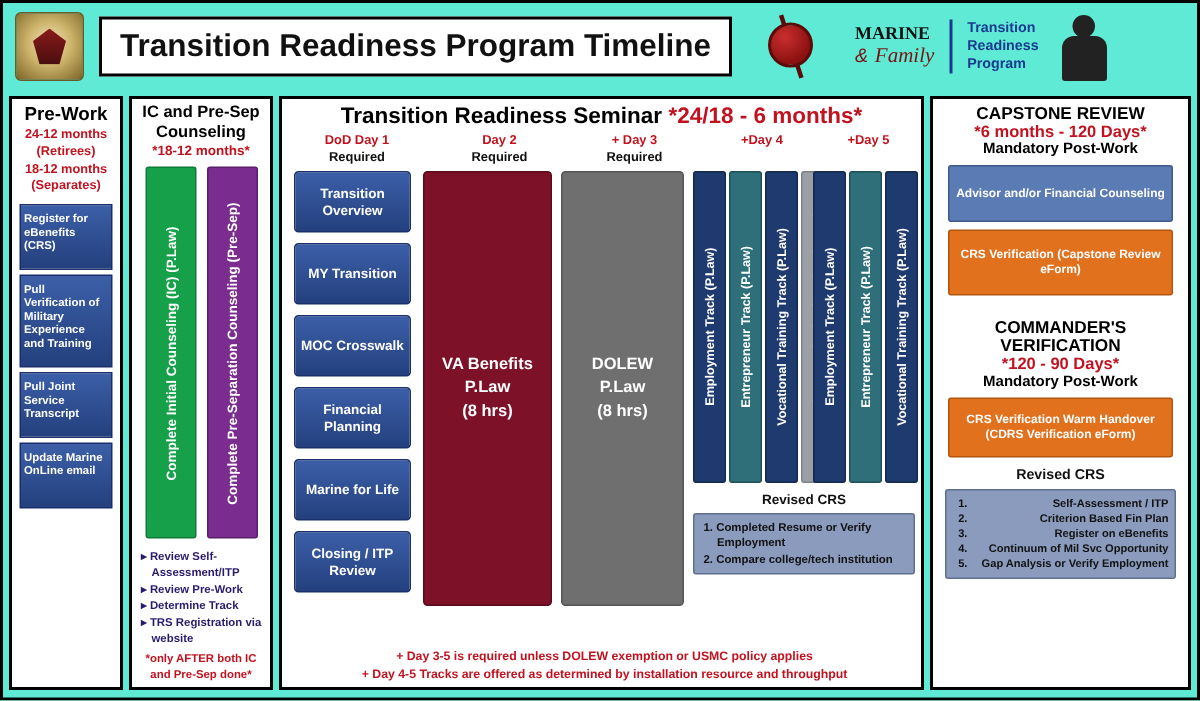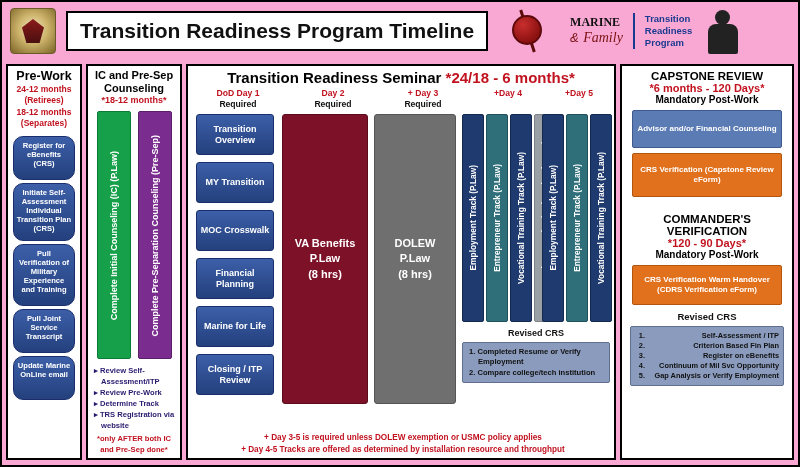--- a/index.html
+++ b/index.html
@@ -7,21 +7,21 @@
   body {
     width: 800px; height: 467px;
     font-family: "Liberation Sans", sans-serif;
     background: #ffffff;
     overflow: hidden;
   }
   .page {
     position: relative;
     width: 800px; height: 467px;
     border: 2px solid #000;
-    background: #f9a8d4;
+    background: #5eead4;
   }
 
   
   .header {
     position: absolute; left: 0; top: 0; width: 796px; height: 58px;
     display: flex; align-items: center;
   }
   .seal {
     width: 46px; height: 46px; margin-left: 8px;
     border: 1px solid #6b5a28; border-radius: 4px;
@@ -77,22 +77,22 @@
 
   .col { position:absolute; border:2px solid #000; background:#fff; }
 
   
   #prework { left:4px; top:4px; width:76px; height:396px; }
   .col-head { text-align:center; font-weight:700; font-size:12.5px; padding:3px 0 1px; }
   .prework-sub { text-align:center; font-size:8.5px; color:#c1121f; font-weight:700; line-height:1.35; padding:0 2px 3px;}
   .pw-item {
     margin:3px 5px; border:1px solid #1a2e6e;
     background: linear-gradient(#3c5fa8, #24407d);
-    color:#fff; font-size:7.6px; font-weight:700; text-align:center;
-    padding:4px 2px; line-height:1.2; border-radius:10px;
+    color:#fff; font-size:7.6px; font-weight:700; 
+    padding:4px 2px; line-height:1.2; border-radius:0;
   }
 
   
   #icpresep { left:84px; top:4px; width:96px; height:396px; }
   .ic-sub { text-align:center; font-size:9px; color:#c1121f; font-weight:700; padding-bottom:4px;}
   .vbar-row { display:flex; justify-content:center; gap:7px; margin-top:2px; }
   .vbar {
     width: 34px; height: 248px; color:#fff; font-weight:700; font-size:9px;
     display:flex; align-items:center; justify-content:center; border-radius:2px;
   }
@@ -205,21 +205,20 @@
 
     <div class="col" id="prework">
       <div class="col-head">Pre-Work</div>
       <div class="prework-sub">
         <div>24-12 months</div>
         <div>(Retirees)</div>
         <div>18-12 months</div>
         <div>(Separates)</div>
       </div>
       <div class="pw-item" style="height:44px">Register for eBenefits (CRS)</div>
-      <div class="pw-item" style="height:58px">Initiate Self-Assessment Individual Transition Plan (CRS)</div>
       <div class="pw-item" style="height:62px">Pull Verification of Military Experience and Training</div>
       <div class="pw-item" style="height:44px">Pull Joint Service Transcript</div>
       <div class="pw-item" style="height:44px">Update Marine OnLine email</div>
     </div>
 
     <div class="col" id="icpresep">
       <div class="col-head" style="font-size:11px;line-height:1.15">IC and Pre-Sep Counseling</div>
       <div class="ic-sub">*18-12 months*</div>
       <div class="vbar-row">
         <div class="vbar green">

